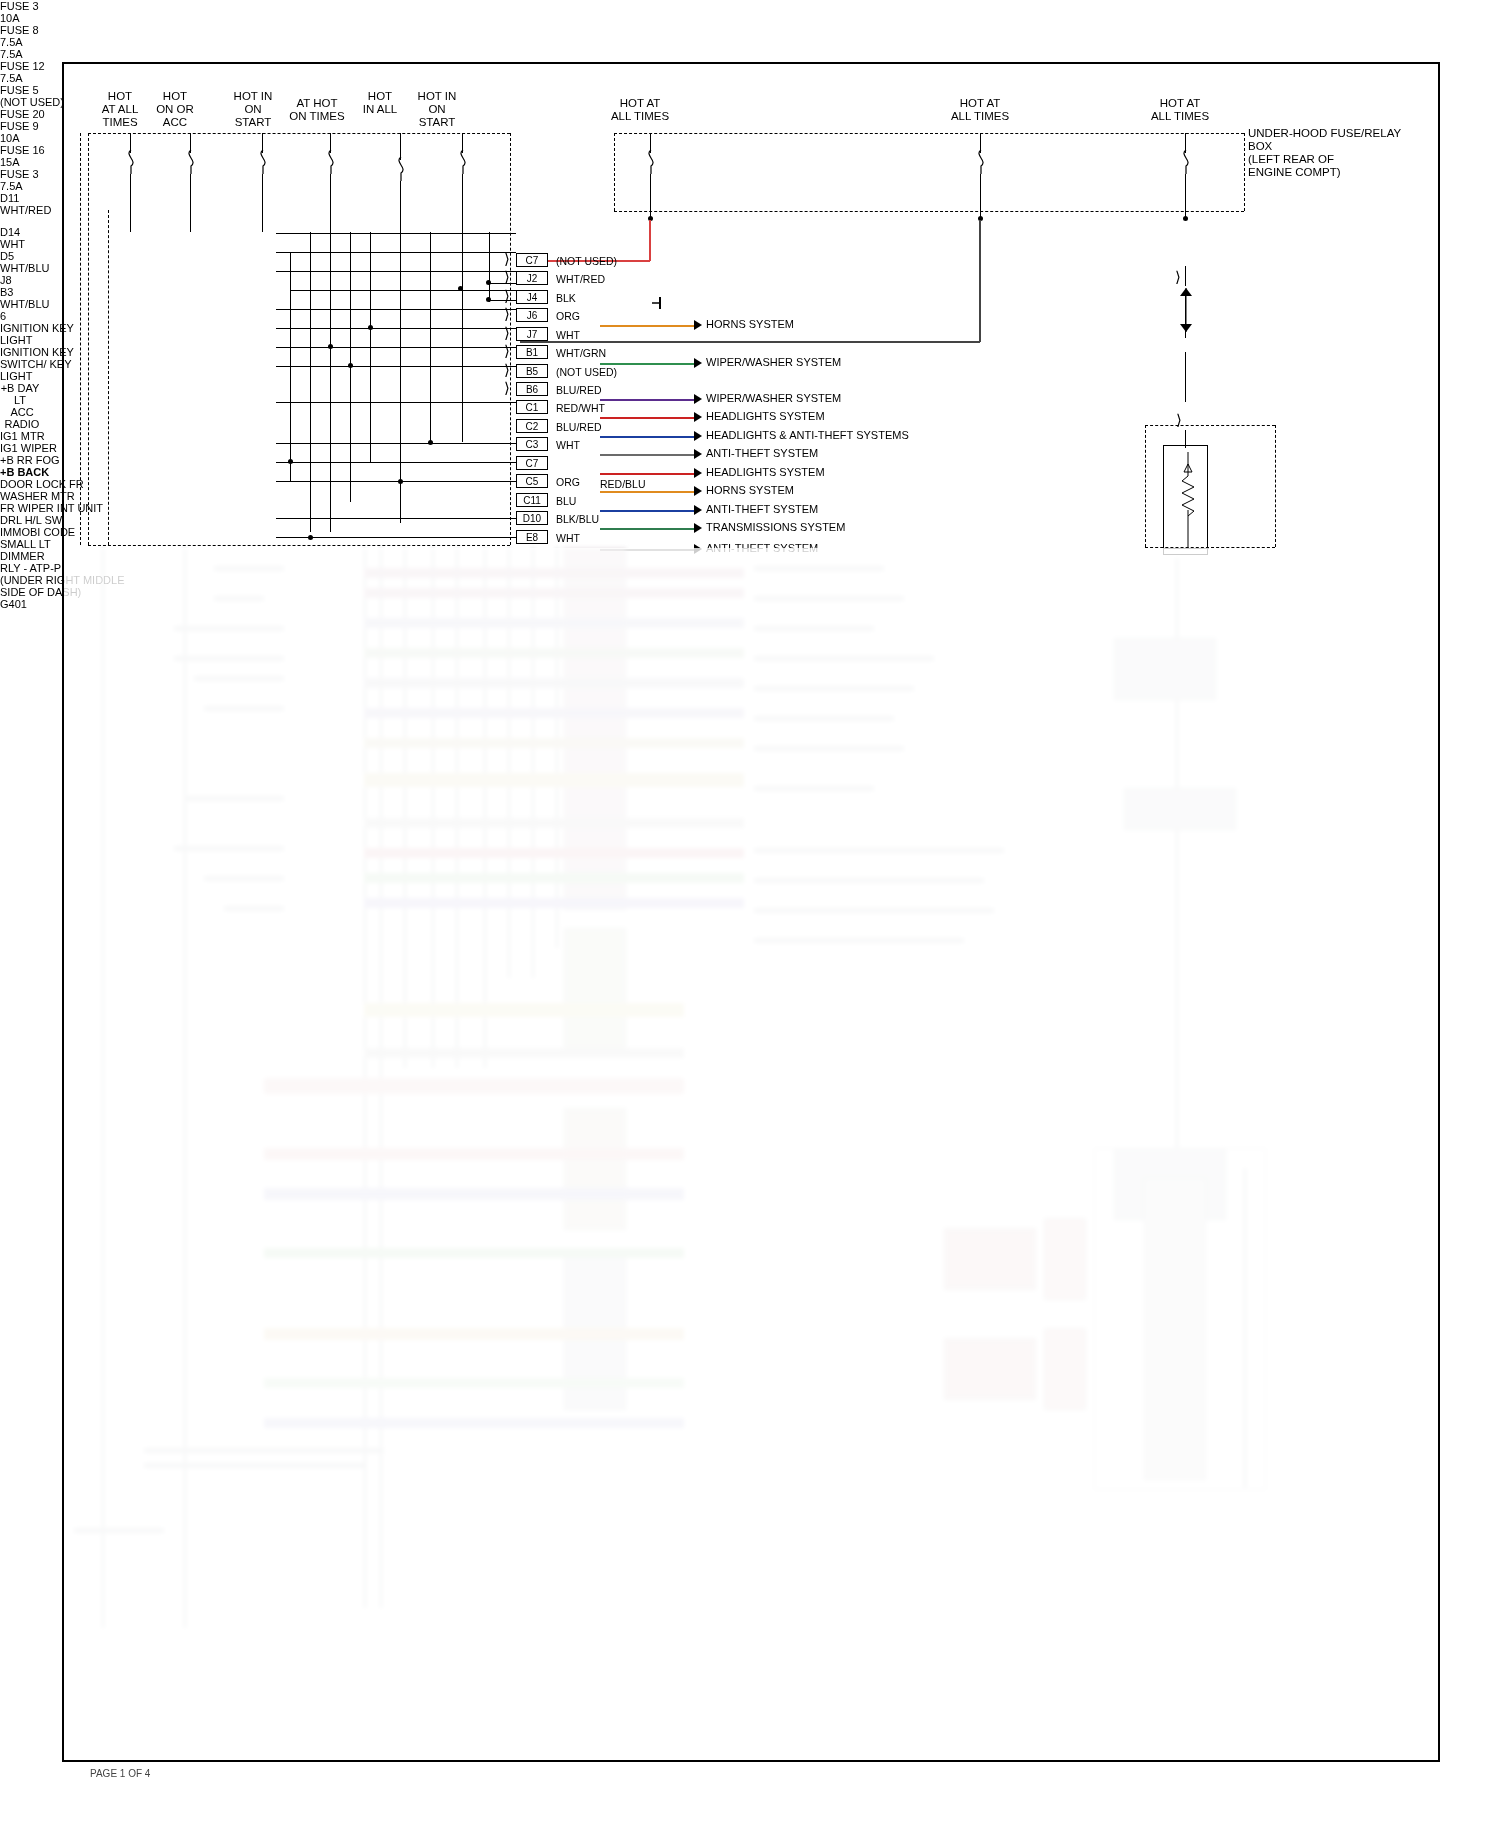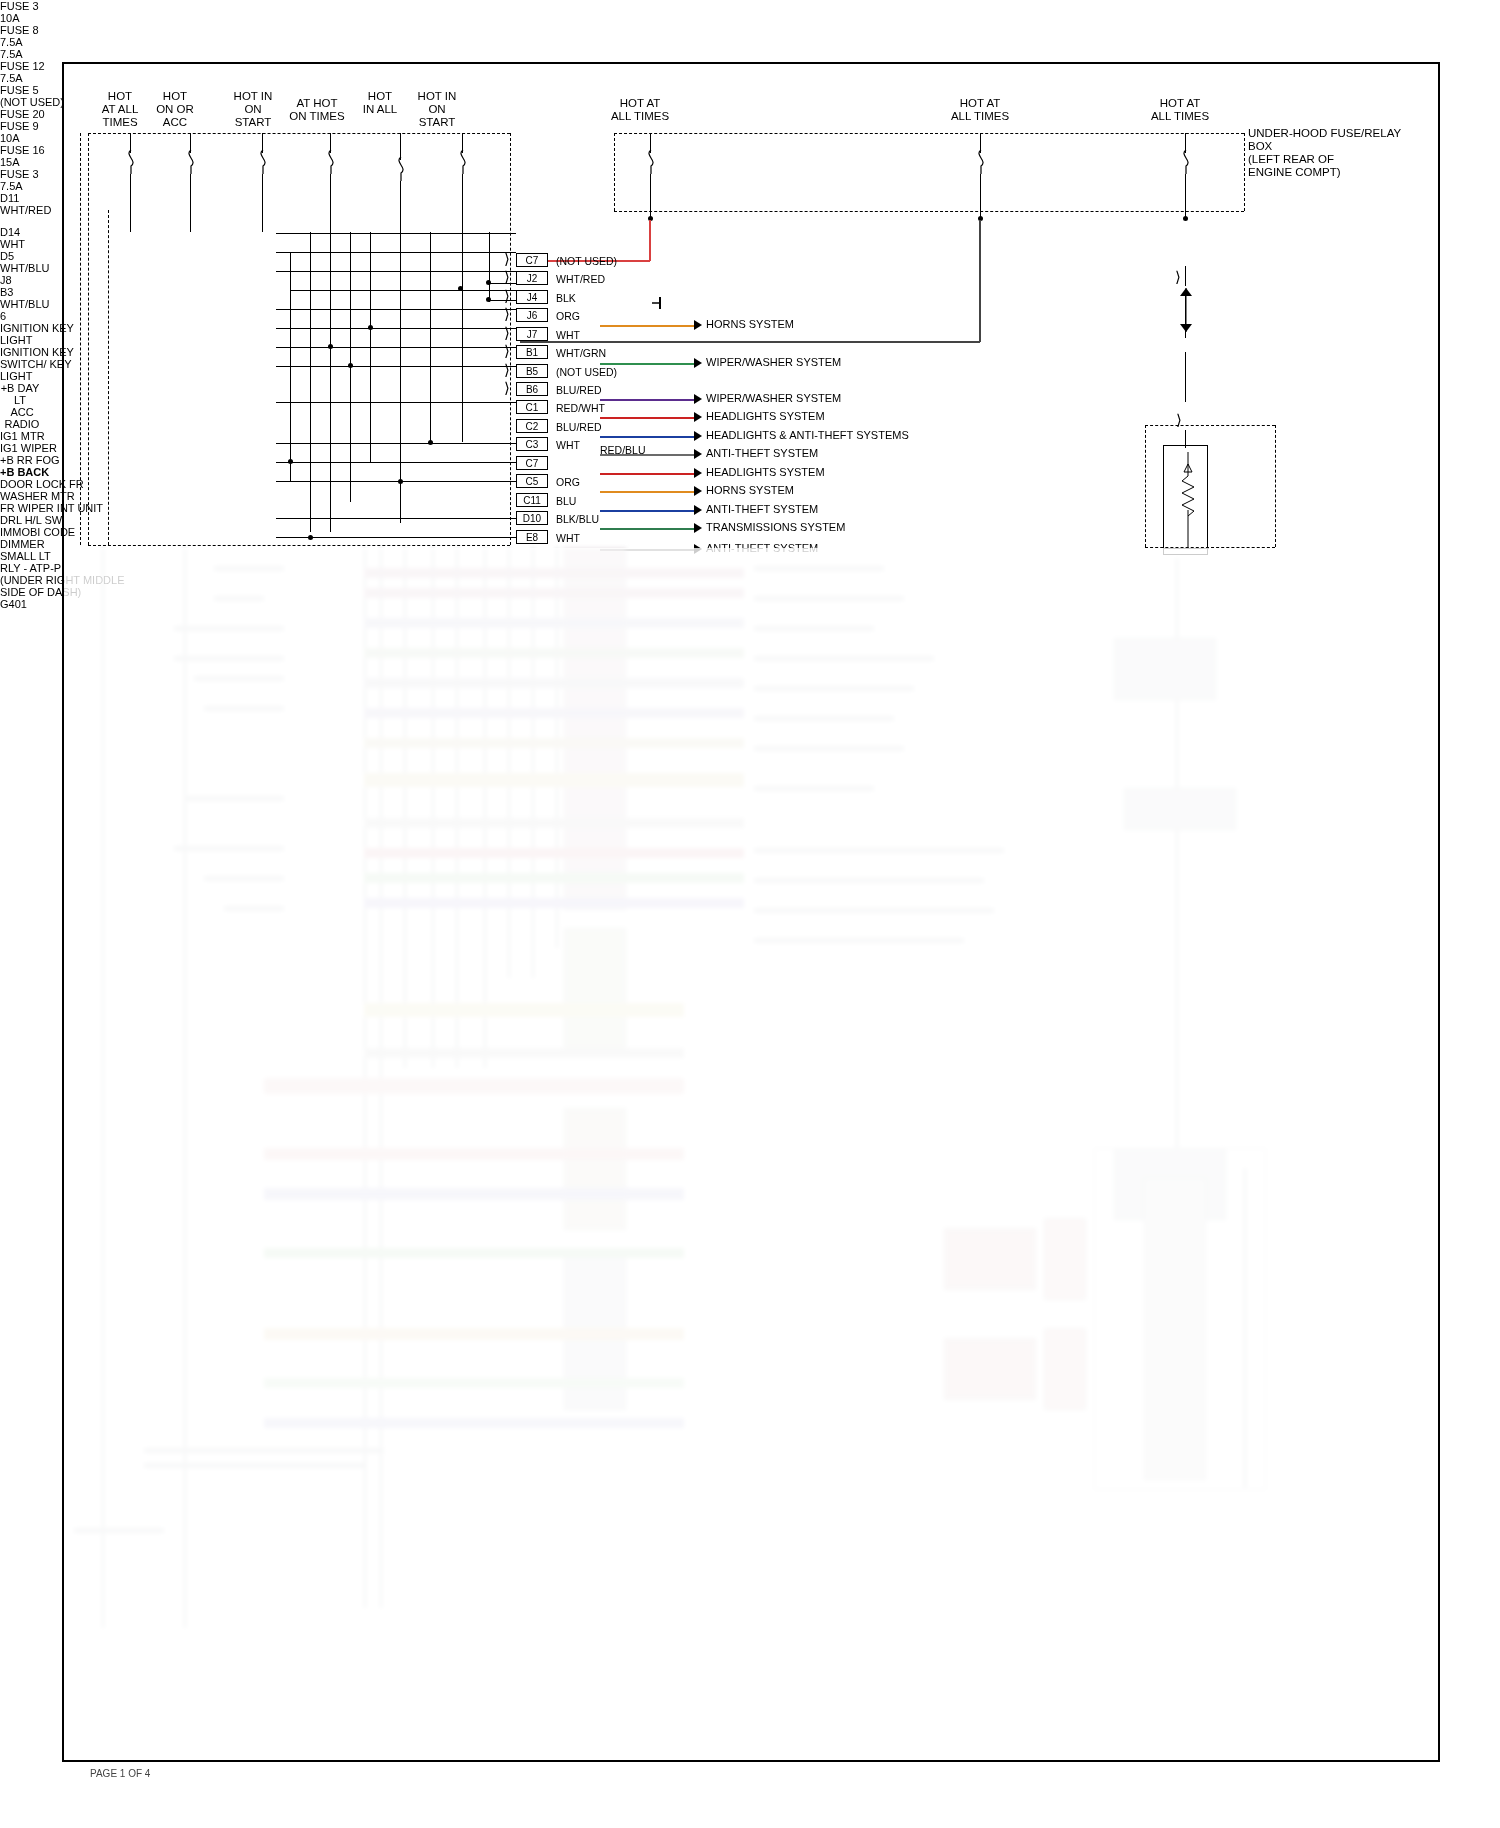--- a/index.html
+++ b/index.html
@@ -429,22 +429,22 @@
 RADIO</div>
   <div class="t10" style="left:218px;top:227px;">IG1 MTR</div>
   <div class="t10" style="left:218px;top:246px;">IG1 WIPER</div>
   <div class="t10" style="left:222px;top:265px;">+B RR FOG</div>
   <div class="t10" style="left:236px;top:284px;font-weight:bold;">+B BACK</div>
   <div class="t10" style="left:209px;top:341px;">DOOR LOCK FR</div>
   <div class="t10" style="left:215px;top:360px;">WASHER MTR</div>
   <div class="t10" style="left:184px;top:396px;">FR WIPER INT UNIT</div>
   <div class="t10" style="left:222px;top:437px;">DRL H/L SW</div>
   <div class="t10" style="left:210px;top:456px;">IMMOBI CODE</div>
+  <div class="t10" style="left:229px;top:512px;">SMALL LT</div>
   <div class="t10" style="left:236px;top:475px;">DIMMER</div>
-  <div class="t10" style="left:229px;top:512px;">SMALL LT</div>
   <div class="t10" style="left:230px;top:531px;">RLY - ATP-P</div>
 
   <div class="ln h" style="left:276px;top:233px;width:240px;"></div>
   <div class="ln h" style="left:276px;top:252px;width:240px;"></div>
   <div class="ln h" style="left:276px;top:271px;width:240px;"></div>
   <div class="ln h" style="left:290px;top:290px;width:226px;"></div>
   <div class="ln h" style="left:276px;top:309px;width:240px;"></div>
   <div class="ln h" style="left:276px;top:328px;width:240px;"></div>
   <div class="ln h" style="left:276px;top:347px;width:240px;"></div>
   <div class="ln h" style="left:276px;top:366px;width:240px;"></div>
@@ -523,21 +523,21 @@
   <div class="arrow" style="left:694px;top:431px;"></div>
   <div class="syslabel" style="left:706px;top:429px;">HEADLIGHTS &amp; ANTI-THEFT SYSTEMS</div>
 
   <div class="pin" style="left:516px;top:437px;width:32px;">C3</div>
   <div class="wirelabel" style="left:556px;top:439px;">WHT</div>
   <div class="wire" style="left:600px;top:454px;width:94px;background:#6b6b6b;"></div>
   <div class="arrow" style="left:694px;top:449px;"></div>
   <div class="syslabel" style="left:706px;top:447px;">ANTI-THEFT SYSTEM</div>
 
   <div class="pin" style="left:516px;top:456px;width:32px;">C7</div>
-  <div class="wirelabel" style="left:556px;top:444px;padding-left:44px;">RED/BLU</div>
+  <div class="wirelabel" style="left:556px;top:478px;padding-left:44px;">RED/BLU</div>
   <div class="wire" style="left:600px;top:473px;width:94px;background:#cc2222;"></div>
   <div class="arrow" style="left:694px;top:468px;"></div>
   <div class="syslabel" style="left:706px;top:466px;">HEADLIGHTS SYSTEM</div>
 
   <div class="pin" style="left:516px;top:474px;width:32px;">C5</div>
   <div class="wirelabel" style="left:556px;top:476px;">ORG</div>
   <div class="wire" style="left:600px;top:491px;width:94px;background:#e08b1f;"></div>
   <div class="arrow" style="left:694px;top:486px;"></div>
   <div class="syslabel" style="left:706px;top:484px;">HORNS SYSTEM</div>
 

